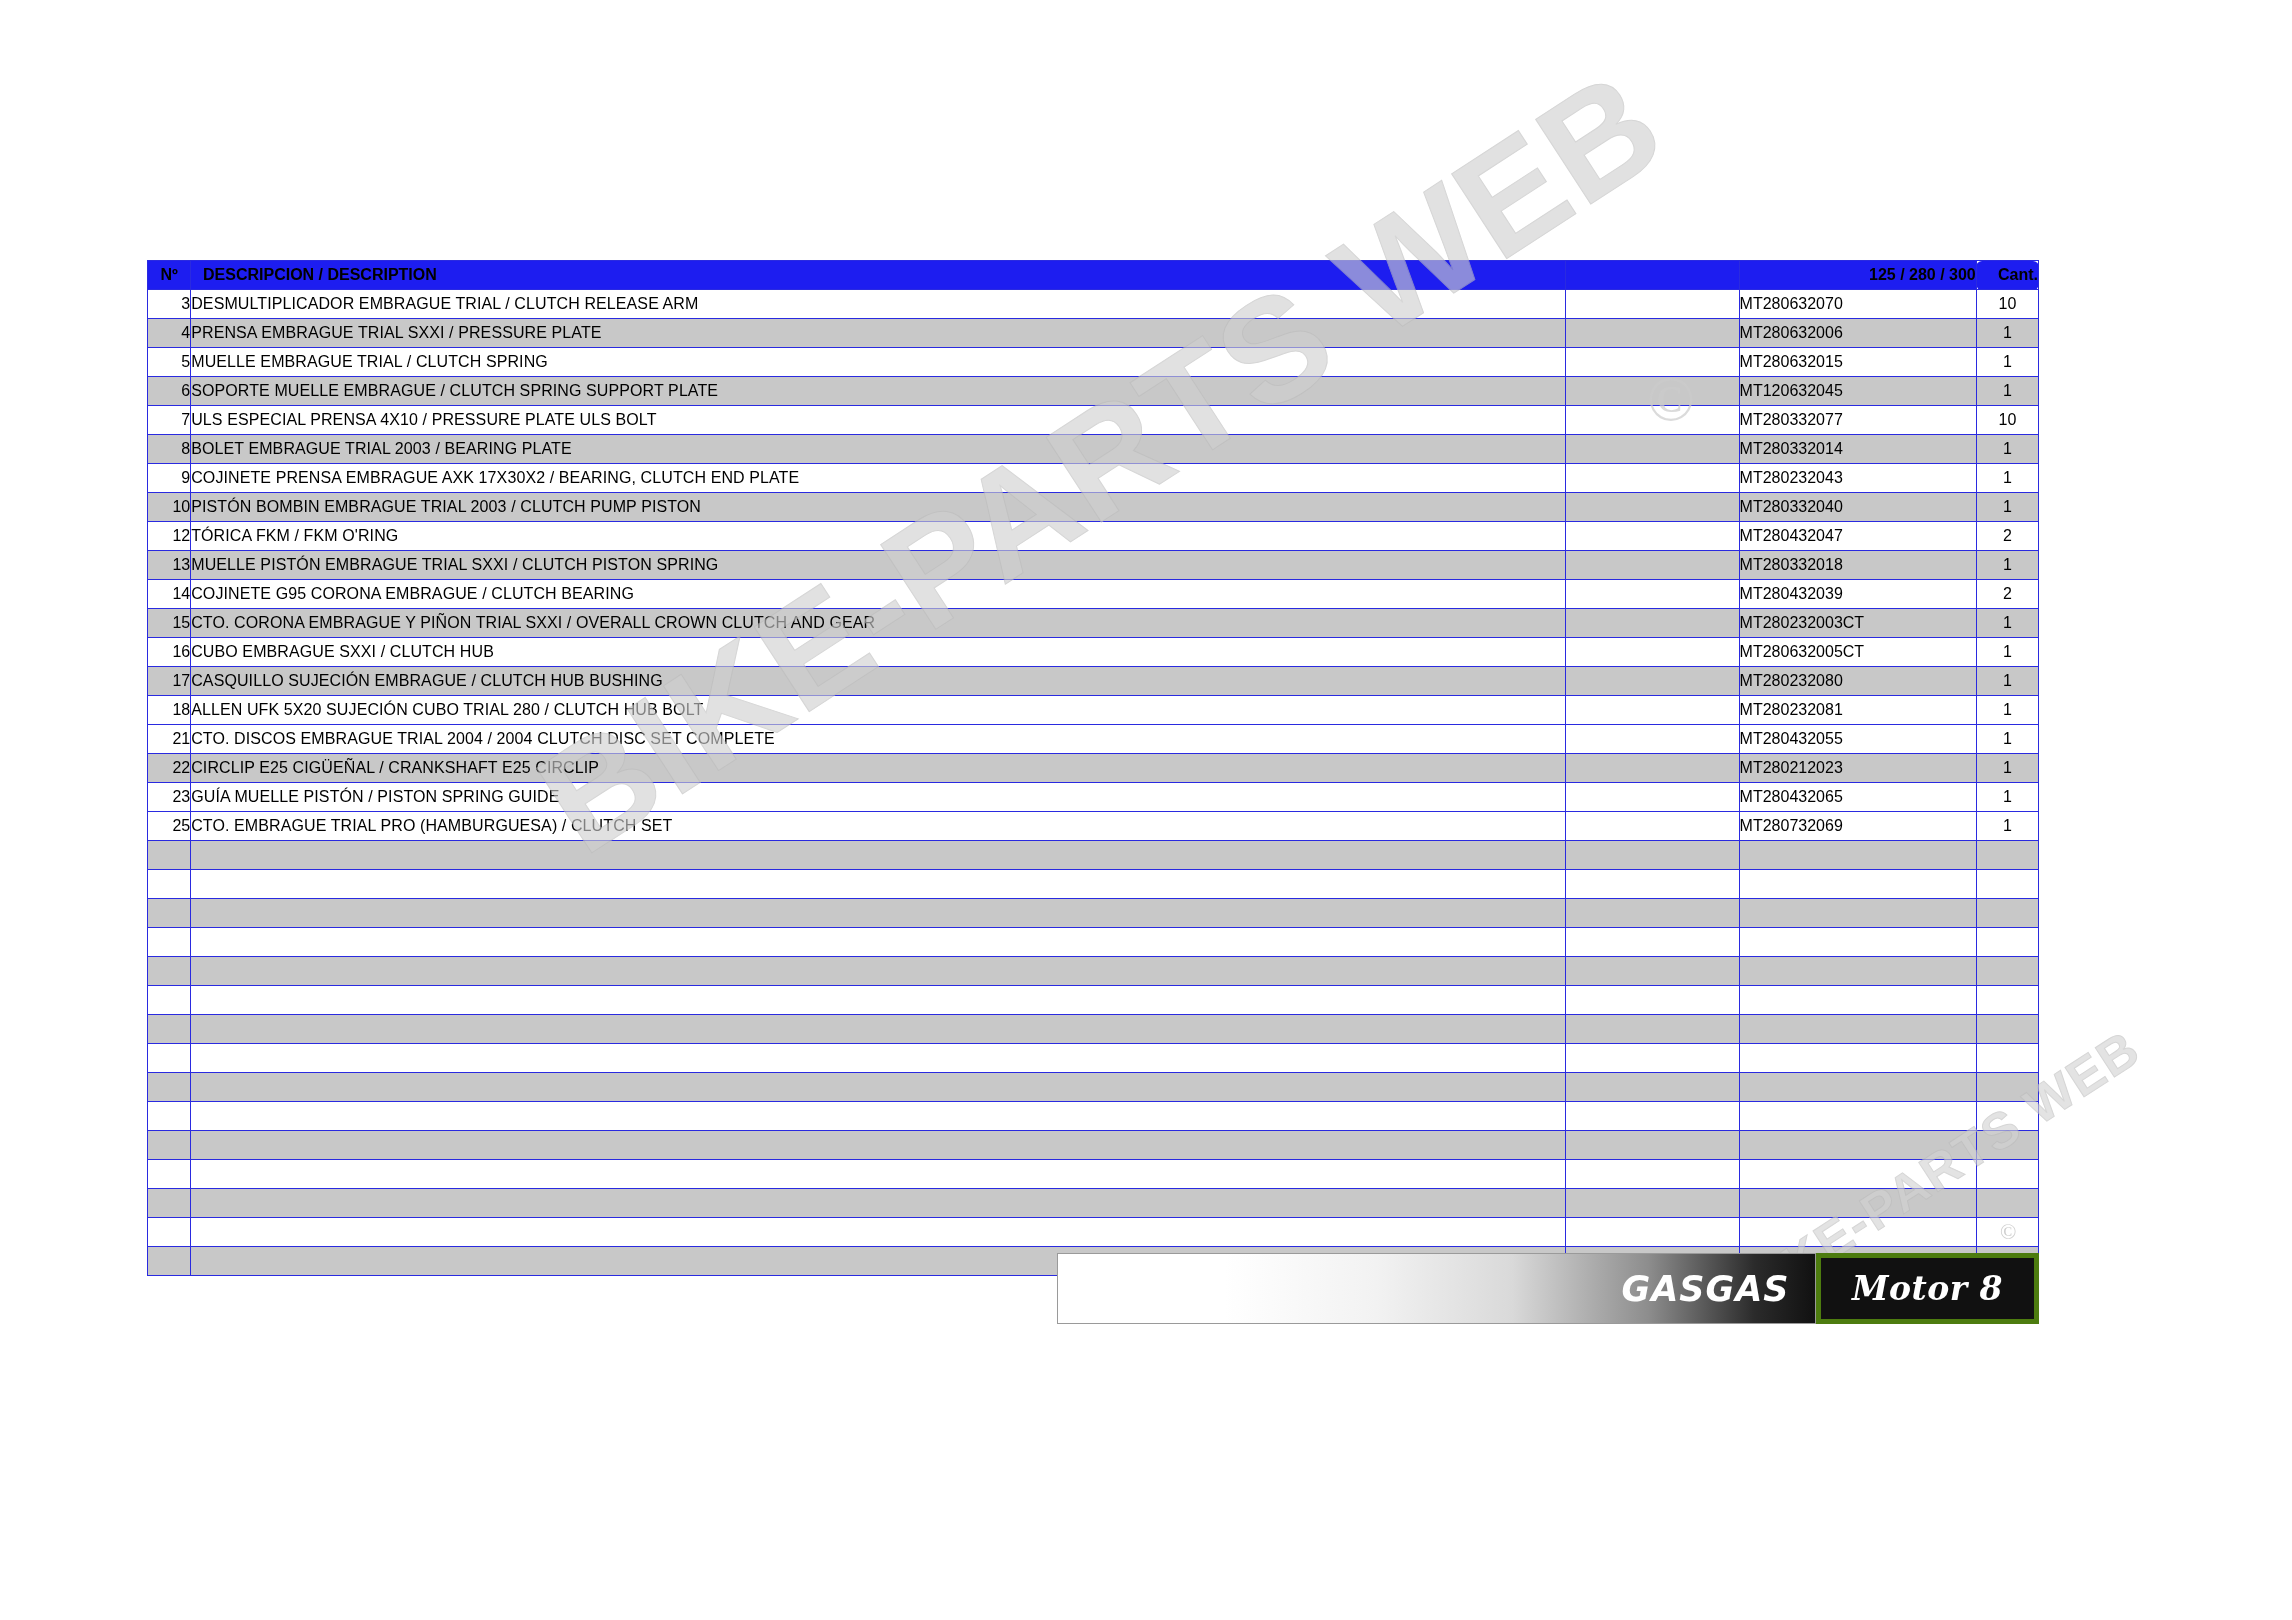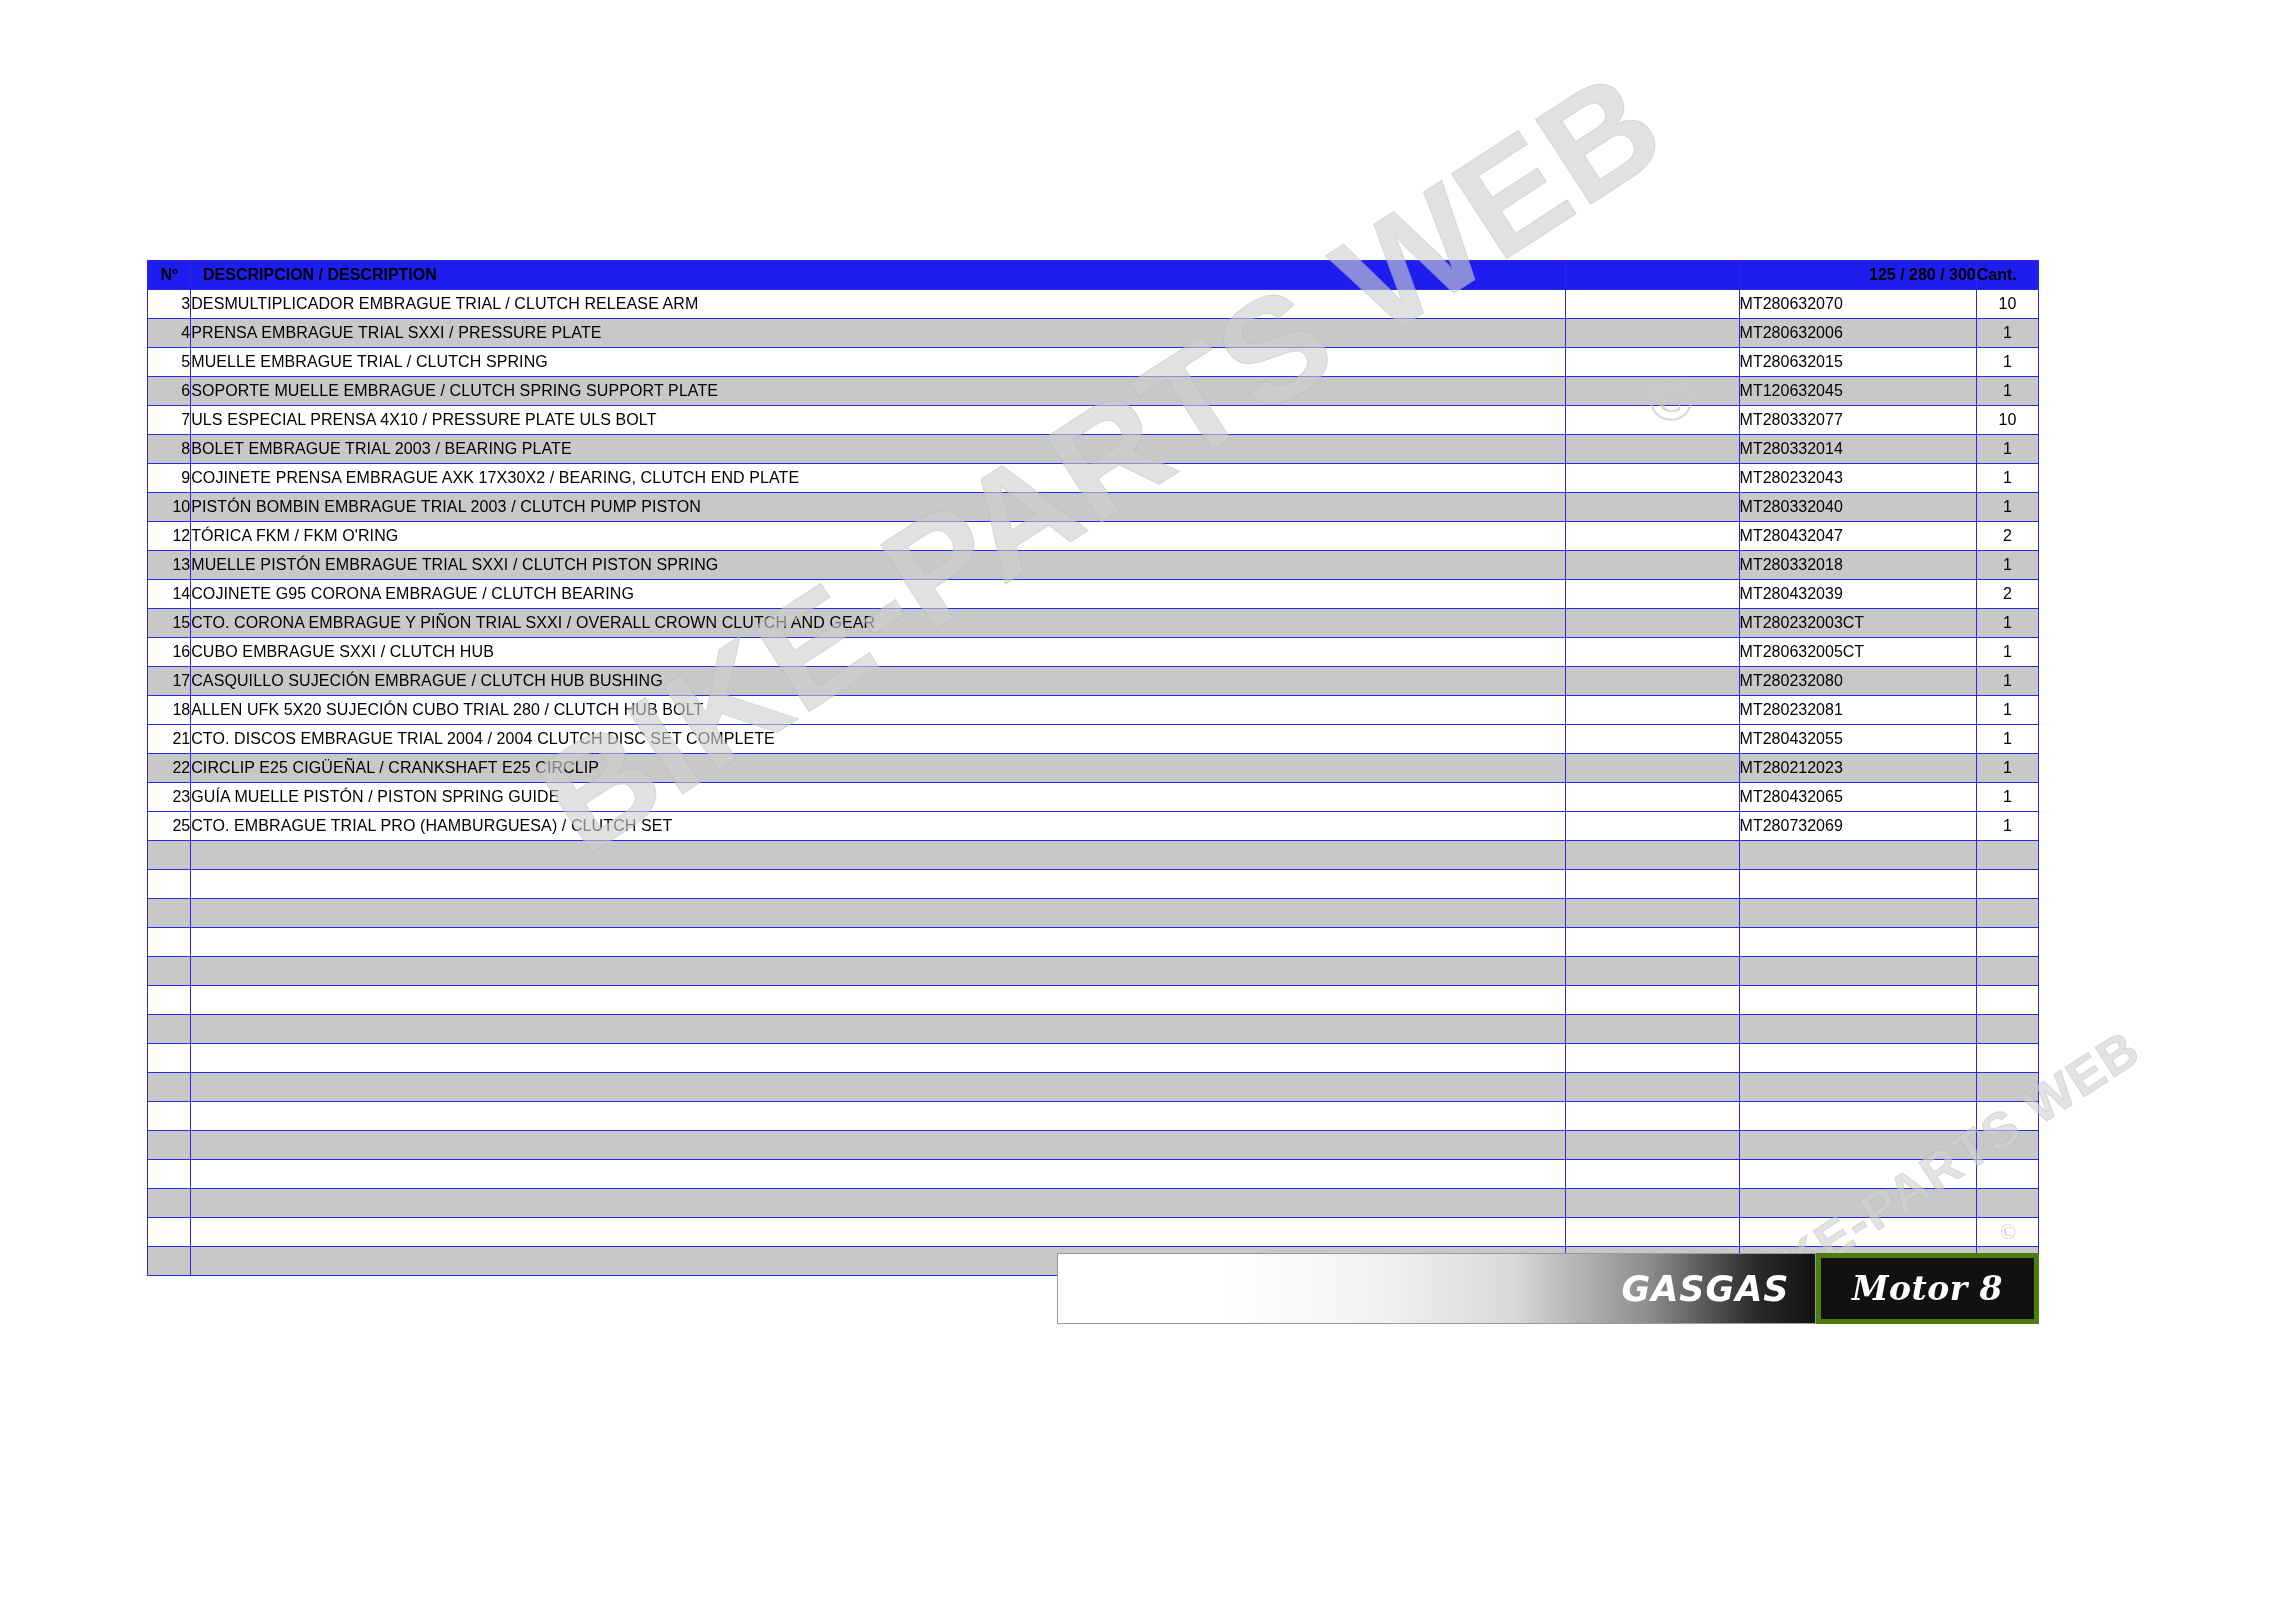--- a/index.html
+++ b/index.html
@@ -94,21 +94,21 @@
     color: #ffffff;
     font-size: 15.7px;
     font-weight: bold;
     text-align: left;
     height: 29px;
   }
   thead th.c-no { text-align: center; padding: 0 1px; }
   thead th.c-desc { padding-left: 11.8px; }
   thead th.c-blank { }
   thead th.c-ref { text-align: right; margin-top: 40px; }
-  thead th.c-qty { text-align: left; }
+  thead th.c-qty { text-align: right; border-radius: 6px; }
 
   col.w-no   { width: 41px; }
   col.w-desc { width: 1304px; }
   col.w-gap  { width: 165px; }
   col.w-ref  { width: 225px; }
   col.w-qty  { width: 59px; }
 
   tbody tr.alt td { background: #c8c8c8; }
   tbody tr.plain td { background: #ffffff; }
 

